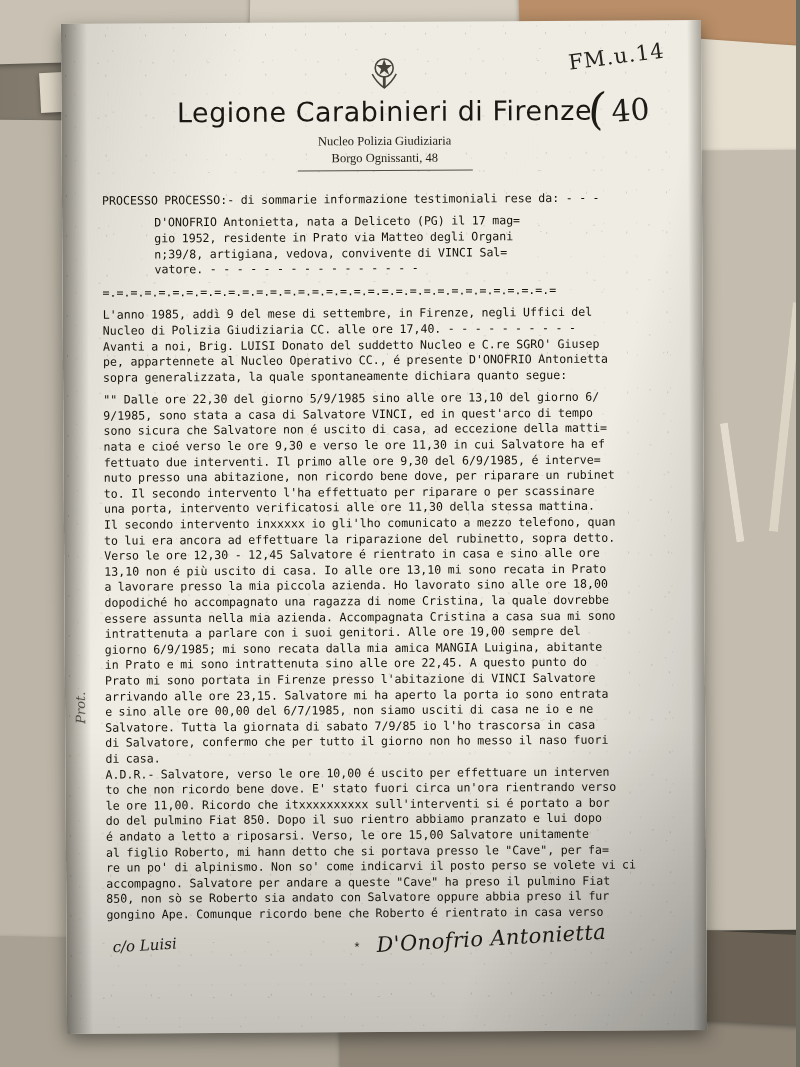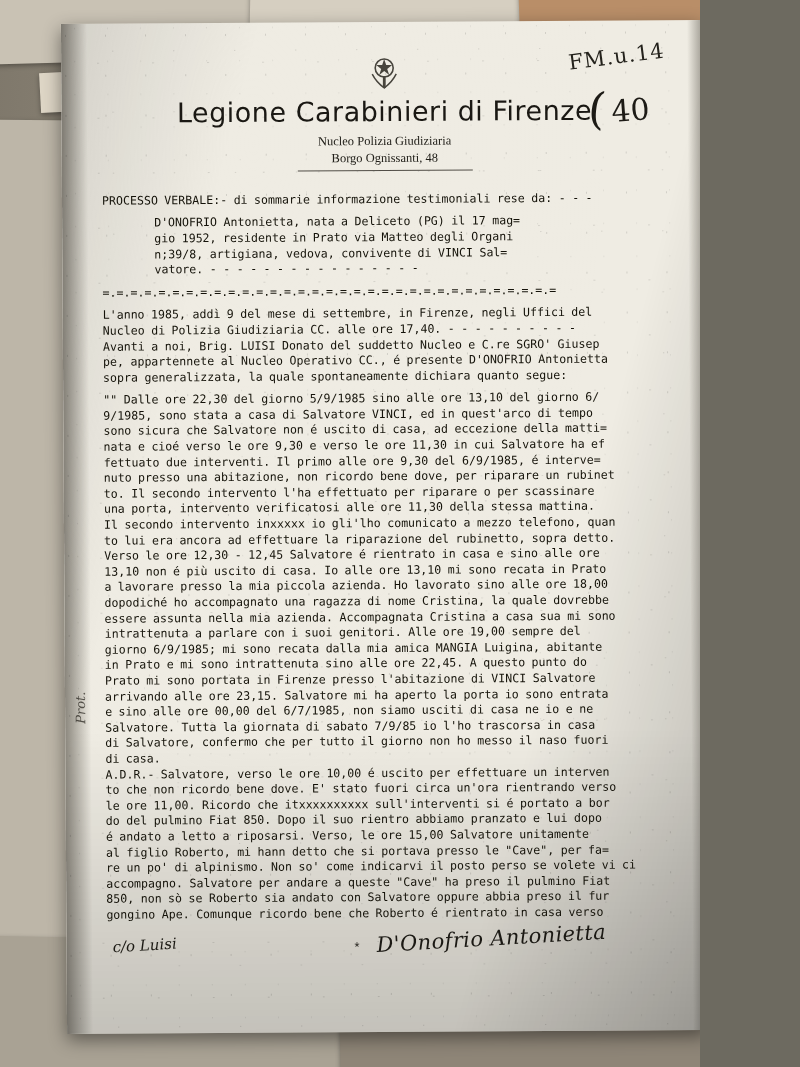--- a/index.html
+++ b/index.html
@@ -10,21 +10,21 @@
     width: 800px;
     height: 1067px;
     overflow: hidden;
     background: #6d6a60;
     font-family: "Liberation Sans", sans-serif;
   }
 
   
   #stage {
     position: relative;
-    width: 700px;
+    width: 796px;
     height: 1067px;
     overflow: hidden;
     background:
       radial-gradient(ellipse at 20% 10%, #8a8274 0%, #6f6a5f 45%, #4e4a41 100%);
   }
 
   
   .clutter {
     position: absolute;
     background: #cfc8bb;
@@ -295,21 +295,21 @@
         <rect x="15.6" y="24" width="2.8" height="12" fill="#2a2720"></rect>
       </svg>
 
       <div class="org-title">Legione Carabinieri di Firenze</div>
       <div class="org-sub1">Nucleo Polizia Giudiziaria</div>
       <div class="org-sub2">Borgo Ognissanti, 48</div>
       <div class="rule"></div>
 
       <div class="gap"></div>
 
-      <div class="typed verbale-head"><span>PROCESSO VERBALE:-</span><span> di sommarie informazione testimoniali rese da: - - -</span></div>
+      <div class="typed verbale-head"><span>PROCESSO PROCESSO:-</span><span> di sommarie informazione testimoniali rese da: - - -</span></div>
 
       <div class="gap"></div>
 
       <div class="typed indent-2 block">D'ONOFRIO Antonietta, nata a Deliceto (PG) il 17 mag=</div>
       <div class="typed indent-2 block">gio 1952, residente in Prato via Matteo degli Organi</div>
       <div class="typed indent-2 block">n;39/8, artigiana, vedova, convivente di VINCI Sal=</div>
       <div class="typed indent-2 block">vatore. - - - - - - - - - - - - - - - -</div>
 
       <div class="gap"></div>
       <div class="sep">=.=.=.=.=.=.=.=.=.=.=.=.=.=.=.=.=.=.=.=.=.=.=.=.=.=.=.=.=.=.=.=.=</div>

